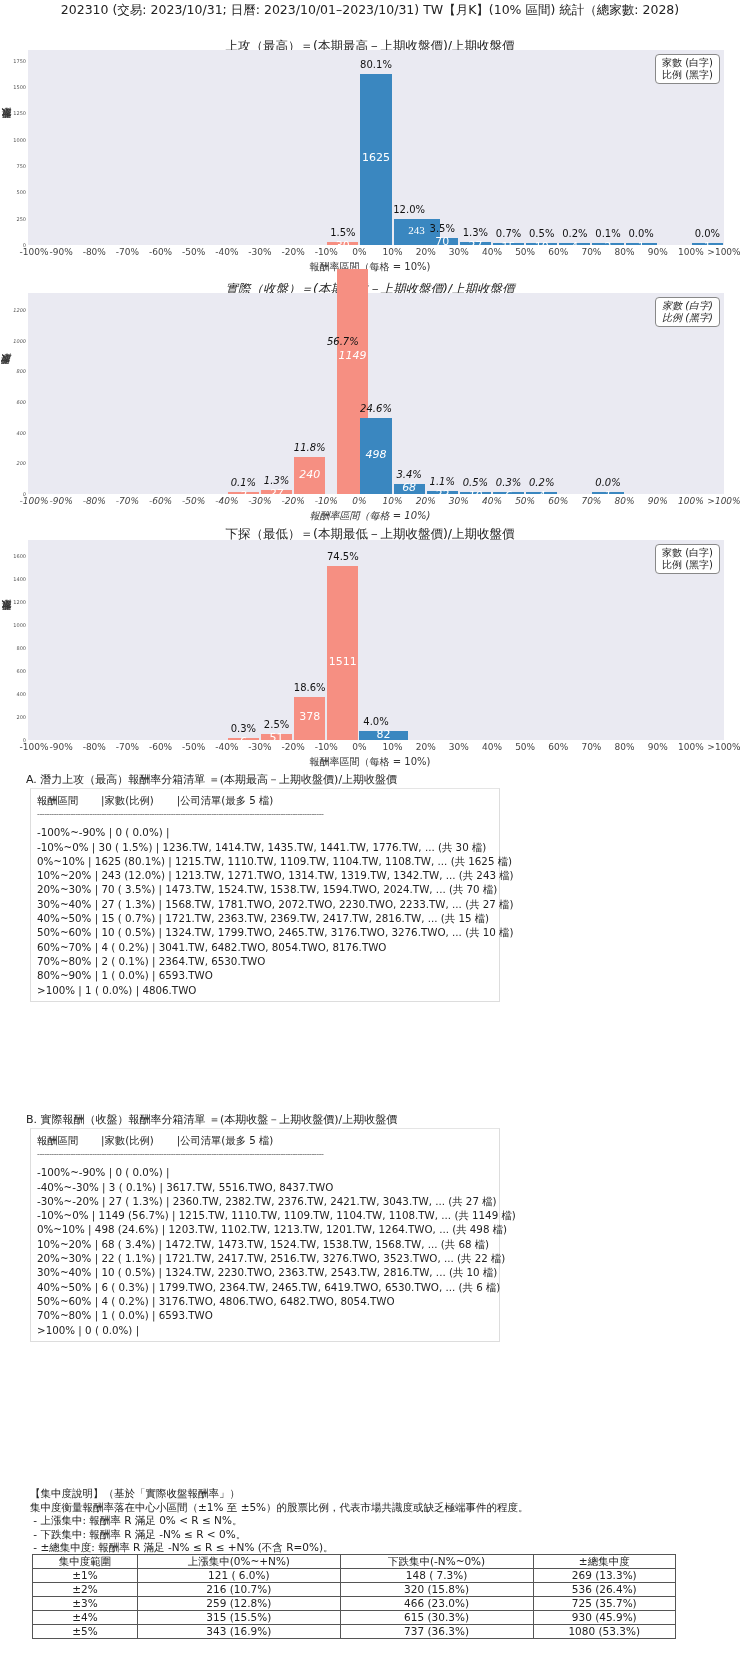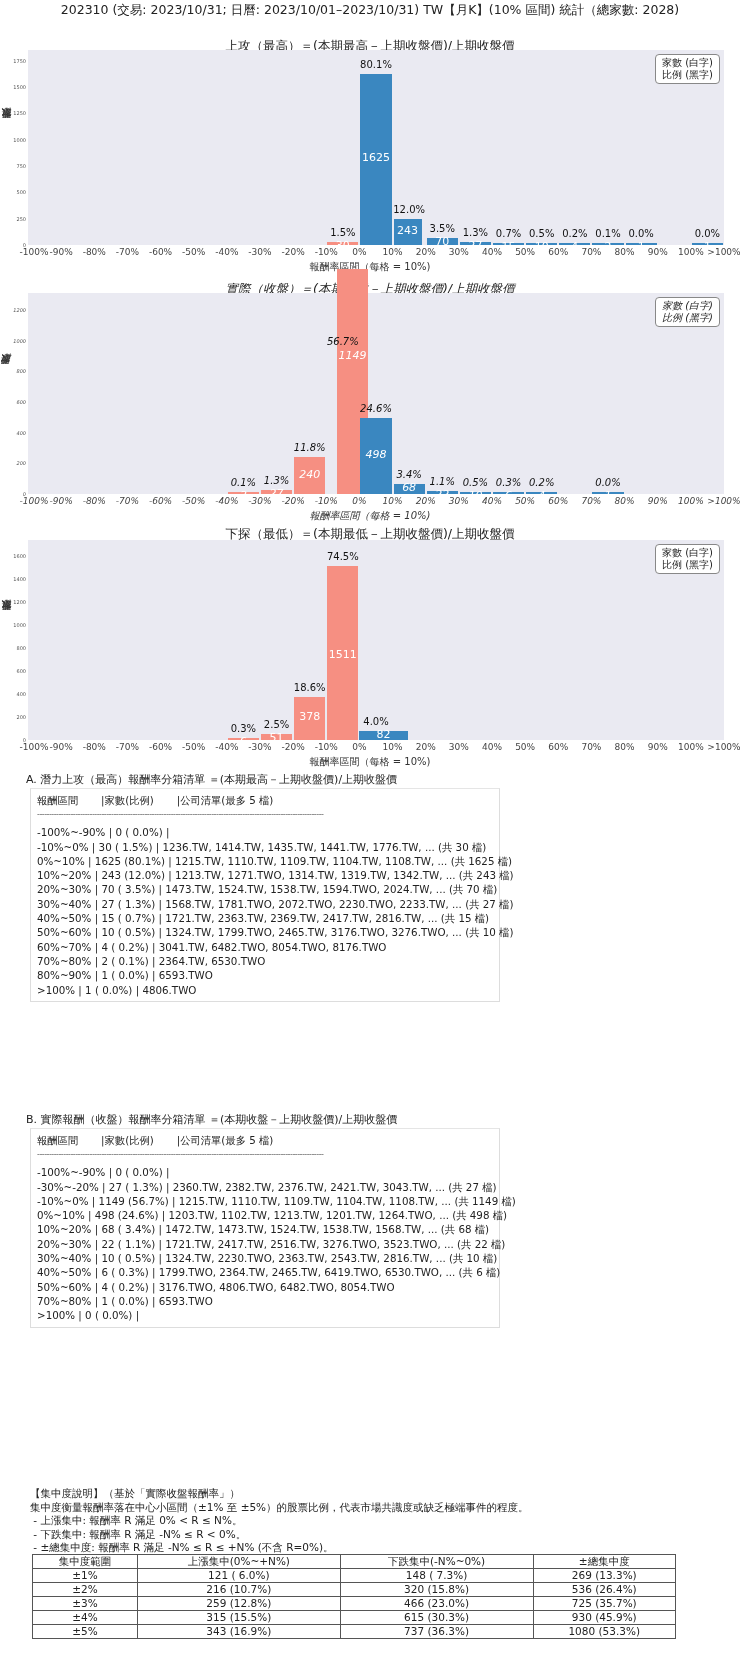--- a/index.html
+++ b/index.html
@@ -38,21 +38,21 @@
     <div class="ylabel" style="top: 125.5px;">股票家數</div>
     <div class="plot" style="top: 50px; height: 195px;">
       <div class="bar neg" style="left: 299.286px; width: 31.1429px; height: 3.16216px;">
         <div class="bar-count" style="top: -3px;">30</div>
       </div>
       <div class="bar-pct" style="left: 284.857px; top: 176.838px;">1.5%</div>
       <div class="bar pos" style="left: 332.429px; width: 31.1429px; height: 171.284px;">
         <div class="bar-count" style="top: 77.6419px;">1625</div>
       </div>
       <div class="bar-pct" style="left: 318px; top: 8.71622px;">80.1%</div>
-      <div class="bar pos" style="left: 365.571px; width: 28px; height: 25.6135px;">
+      <div class="bar pos" style="left: 365.571px; width: 46px; height: 25.6135px; font-family: Liberation Serif, serif;">
         <div class="bar-count" style="top: 4.80676px;">243</div>
       </div>
       <div class="bar-pct" style="left: 351.143px; top: 154.386px;">12.0%</div>
       <div class="bar pos" style="left: 398.714px; width: 31.1429px; height: 7.37838px;">
         <div class="bar-count" style="top: -3px;">70</div>
       </div>
       <div class="bar-pct" style="left: 384.286px; top: 172.622px;">3.5%</div>
       <div class="bar pos" style="left: 431.857px; width: 31.1429px; height: 2.84595px;">
         <div class="bar-count" style="top: -3px;">27</div>
       </div>
@@ -214,21 +214,21 @@
       <div class="bar-pct" style="left: 185.429px; top: 183px;">0.3%</div>
       <div class="bar neg" style="left: 233px; width: 31.1429px; height: 5.86207px;">
         <div class="bar-count" style="top: -3px;">51</div>
       </div>
       <div class="bar-pct" style="left: 218.571px; top: 179.138px;">2.5%</div>
       <div class="bar neg" style="left: 266.143px; width: 31.1429px; height: 43.4483px;">
         <div class="bar-count" style="top: 13.7241px;">378</div>
       </div>
       <div class="bar-pct" style="left: 251.714px; top: 141.552px;">18.6%</div>
       <div class="bar neg" style="left: 299.286px; width: 31.1429px; height: 173.678px;">
-        <div class="bar-count" style="top: 82px;">1511</div>
+        <div class="bar-count" style="top: 89px;">1511</div>
       </div>
       <div class="bar-pct" style="left: 284.857px; top: 11.3218px;">74.5%</div>
       <div class="bar pos" style="left: 331px; width: 49px; height: 9.42529px;">
         <div class="bar-count" style="top: -3px;">82</div>
       </div>
       <div class="bar-pct" style="left: 318px; top: 175.575px;">4.0%</div>
       <div class="legend">
         <div>家數 (白字)</div>
         <div>比例 (黑字)</div>
       </div>
@@ -286,20 +286,21 @@
       <div class="lrow">&gt;100%       |   1 ( 0.0%) | 4806.TWO</div>
     </div>
 </div>
 
 <div class="sec-title" style="top:1112px;">B. 實際報酬（收盤）報酬率分箱清單 ＝(本期收盤－上期收盤價)/上期收盤價</div>
 <div class="listbox" style="top:1128px;">
   <div class="hdr" style="white-space:pre;">報酬區間       |家數(比例)       |公司清單(最多 5 檔)</div>
   <div class="dash">------------------------------------------------------------------------------------------------------------------------</div>
   <div>
       <div class="lrow">-100%~-90%  |   0 ( 0.0%) |</div>
+      <div class="lrow">-40%~-30%   |   3 ( 0.1%) | 3617.TW, 5516.TWO, 8437.TWO</div>
       <div class="lrow">-30%~-20%   |  27 ( 1.3%) | 2360.TW, 2382.TW, 2376.TW, 2421.TW, 3043.TW, ... (共 27 檔)</div>
       <div class="lrow">-10%~0%     | 1149 (56.7%) | 1215.TW, 1110.TW, 1109.TW, 1104.TW, 1108.TW, ... (共 1149 檔)</div>
       <div class="lrow">0%~10%      |  498 (24.6%) | 1203.TW, 1102.TW, 1213.TW, 1201.TW, 1264.TWO, ... (共 498 檔)</div>
       <div class="lrow">10%~20%     |   68 ( 3.4%) | 1472.TW, 1473.TW, 1524.TW, 1538.TW, 1568.TW, ... (共 68 檔)</div>
       <div class="lrow">20%~30%     |   22 ( 1.1%) | 1721.TW, 2417.TW, 2516.TW, 3276.TWO, 3523.TWO, ... (共 22 檔)</div>
       <div class="lrow">30%~40%     |   10 ( 0.5%) | 1324.TW, 2230.TWO, 2363.TW, 2543.TW, 2816.TW, ... (共 10 檔)</div>
       <div class="lrow">40%~50%     |    6 ( 0.3%) | 1799.TWO, 2364.TW, 2465.TW, 6419.TWO, 6530.TWO, ... (共 6 檔)</div>
       <div class="lrow">50%~60%     |    4 ( 0.2%) | 3176.TWO, 4806.TWO, 6482.TWO, 8054.TWO</div>
       <div class="lrow">70%~80%     |    1 ( 0.0%) | 6593.TWO</div>
       <div class="lrow">&gt;100%       |   0 ( 0.0%) |</div>

